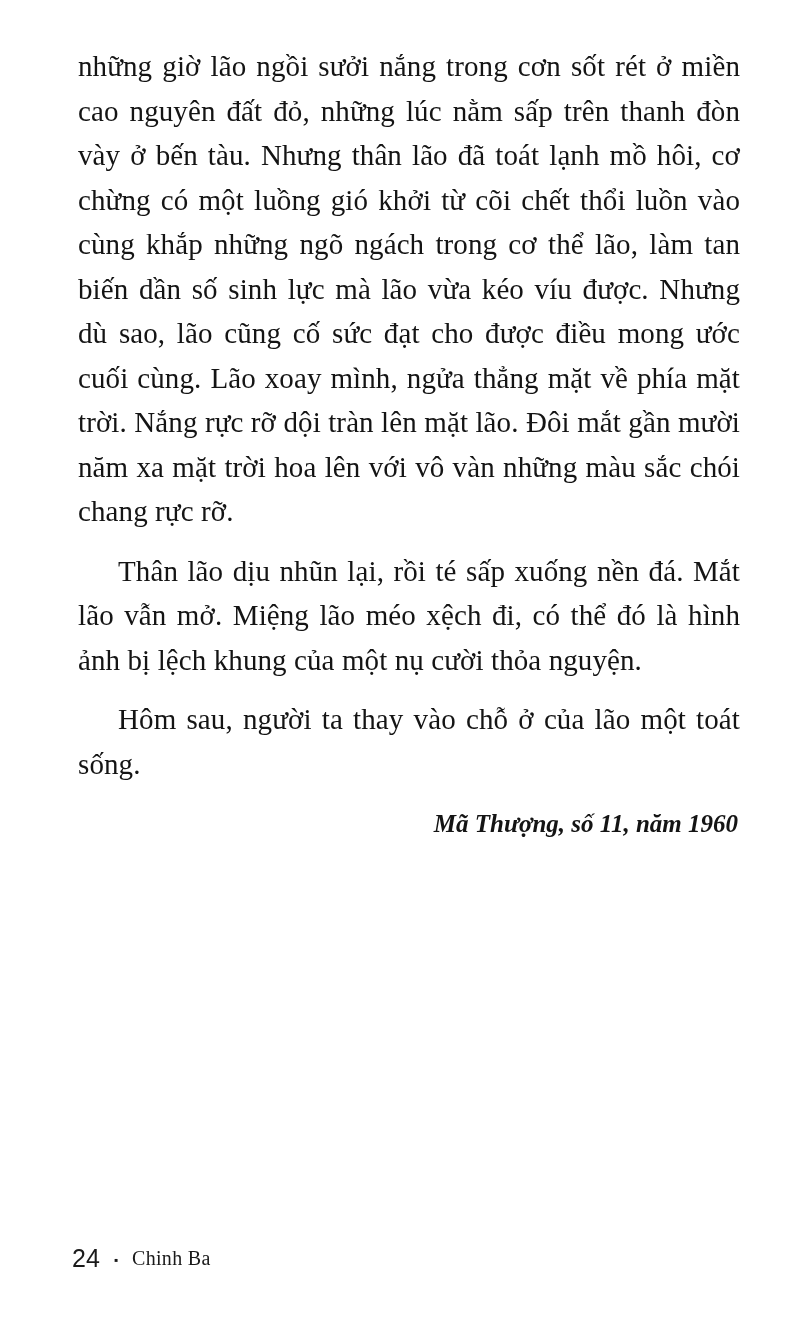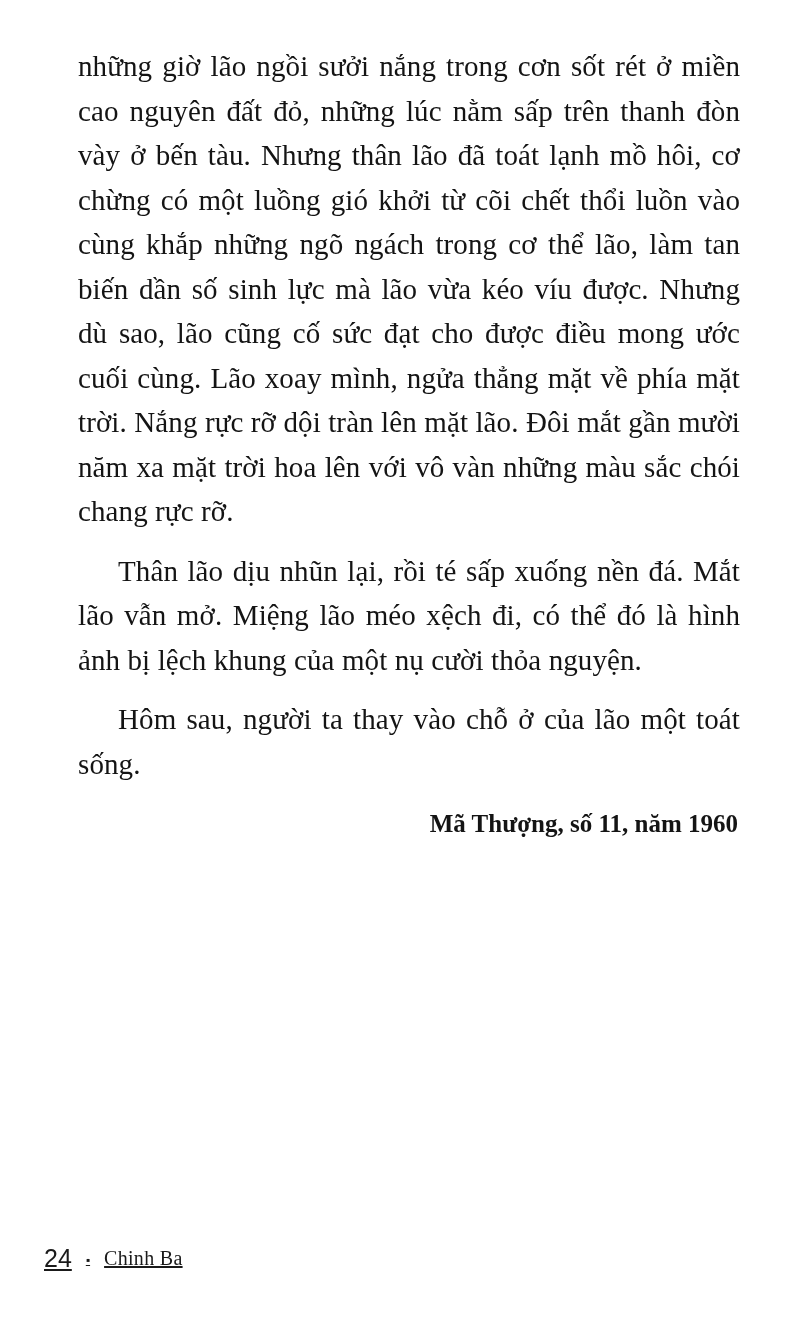--- a/index.html
+++ b/index.html
@@ -39,33 +39,33 @@
   .body-paragraph.indented {
     text-indent: 40px;
     font-family: Liberation Serif, serif;
   }
 
   .attribution {
     margin-top: 24px;
     text-align: right;
     font-size: 25px;
     font-weight: bold;
+    font-style: italic;
     color: #141414;
     padding-right: 2px;
   }
 
   .footer {
     position: absolute;
-    left: 44px;
+    left: 72px;
     bottom: 52px;
     display: flex;
     align-items: center;
     gap: 14px;
     color: #1a1a1a;
-    text-decoration: underline;
   }
 
   .footer .page-number {
     font-size: 25px;
     font-family: "Liberation Sans", "DejaVu Sans", sans-serif;
   }
 
   .footer .bullet {
     font-size: 12px;
     line-height: 1;

